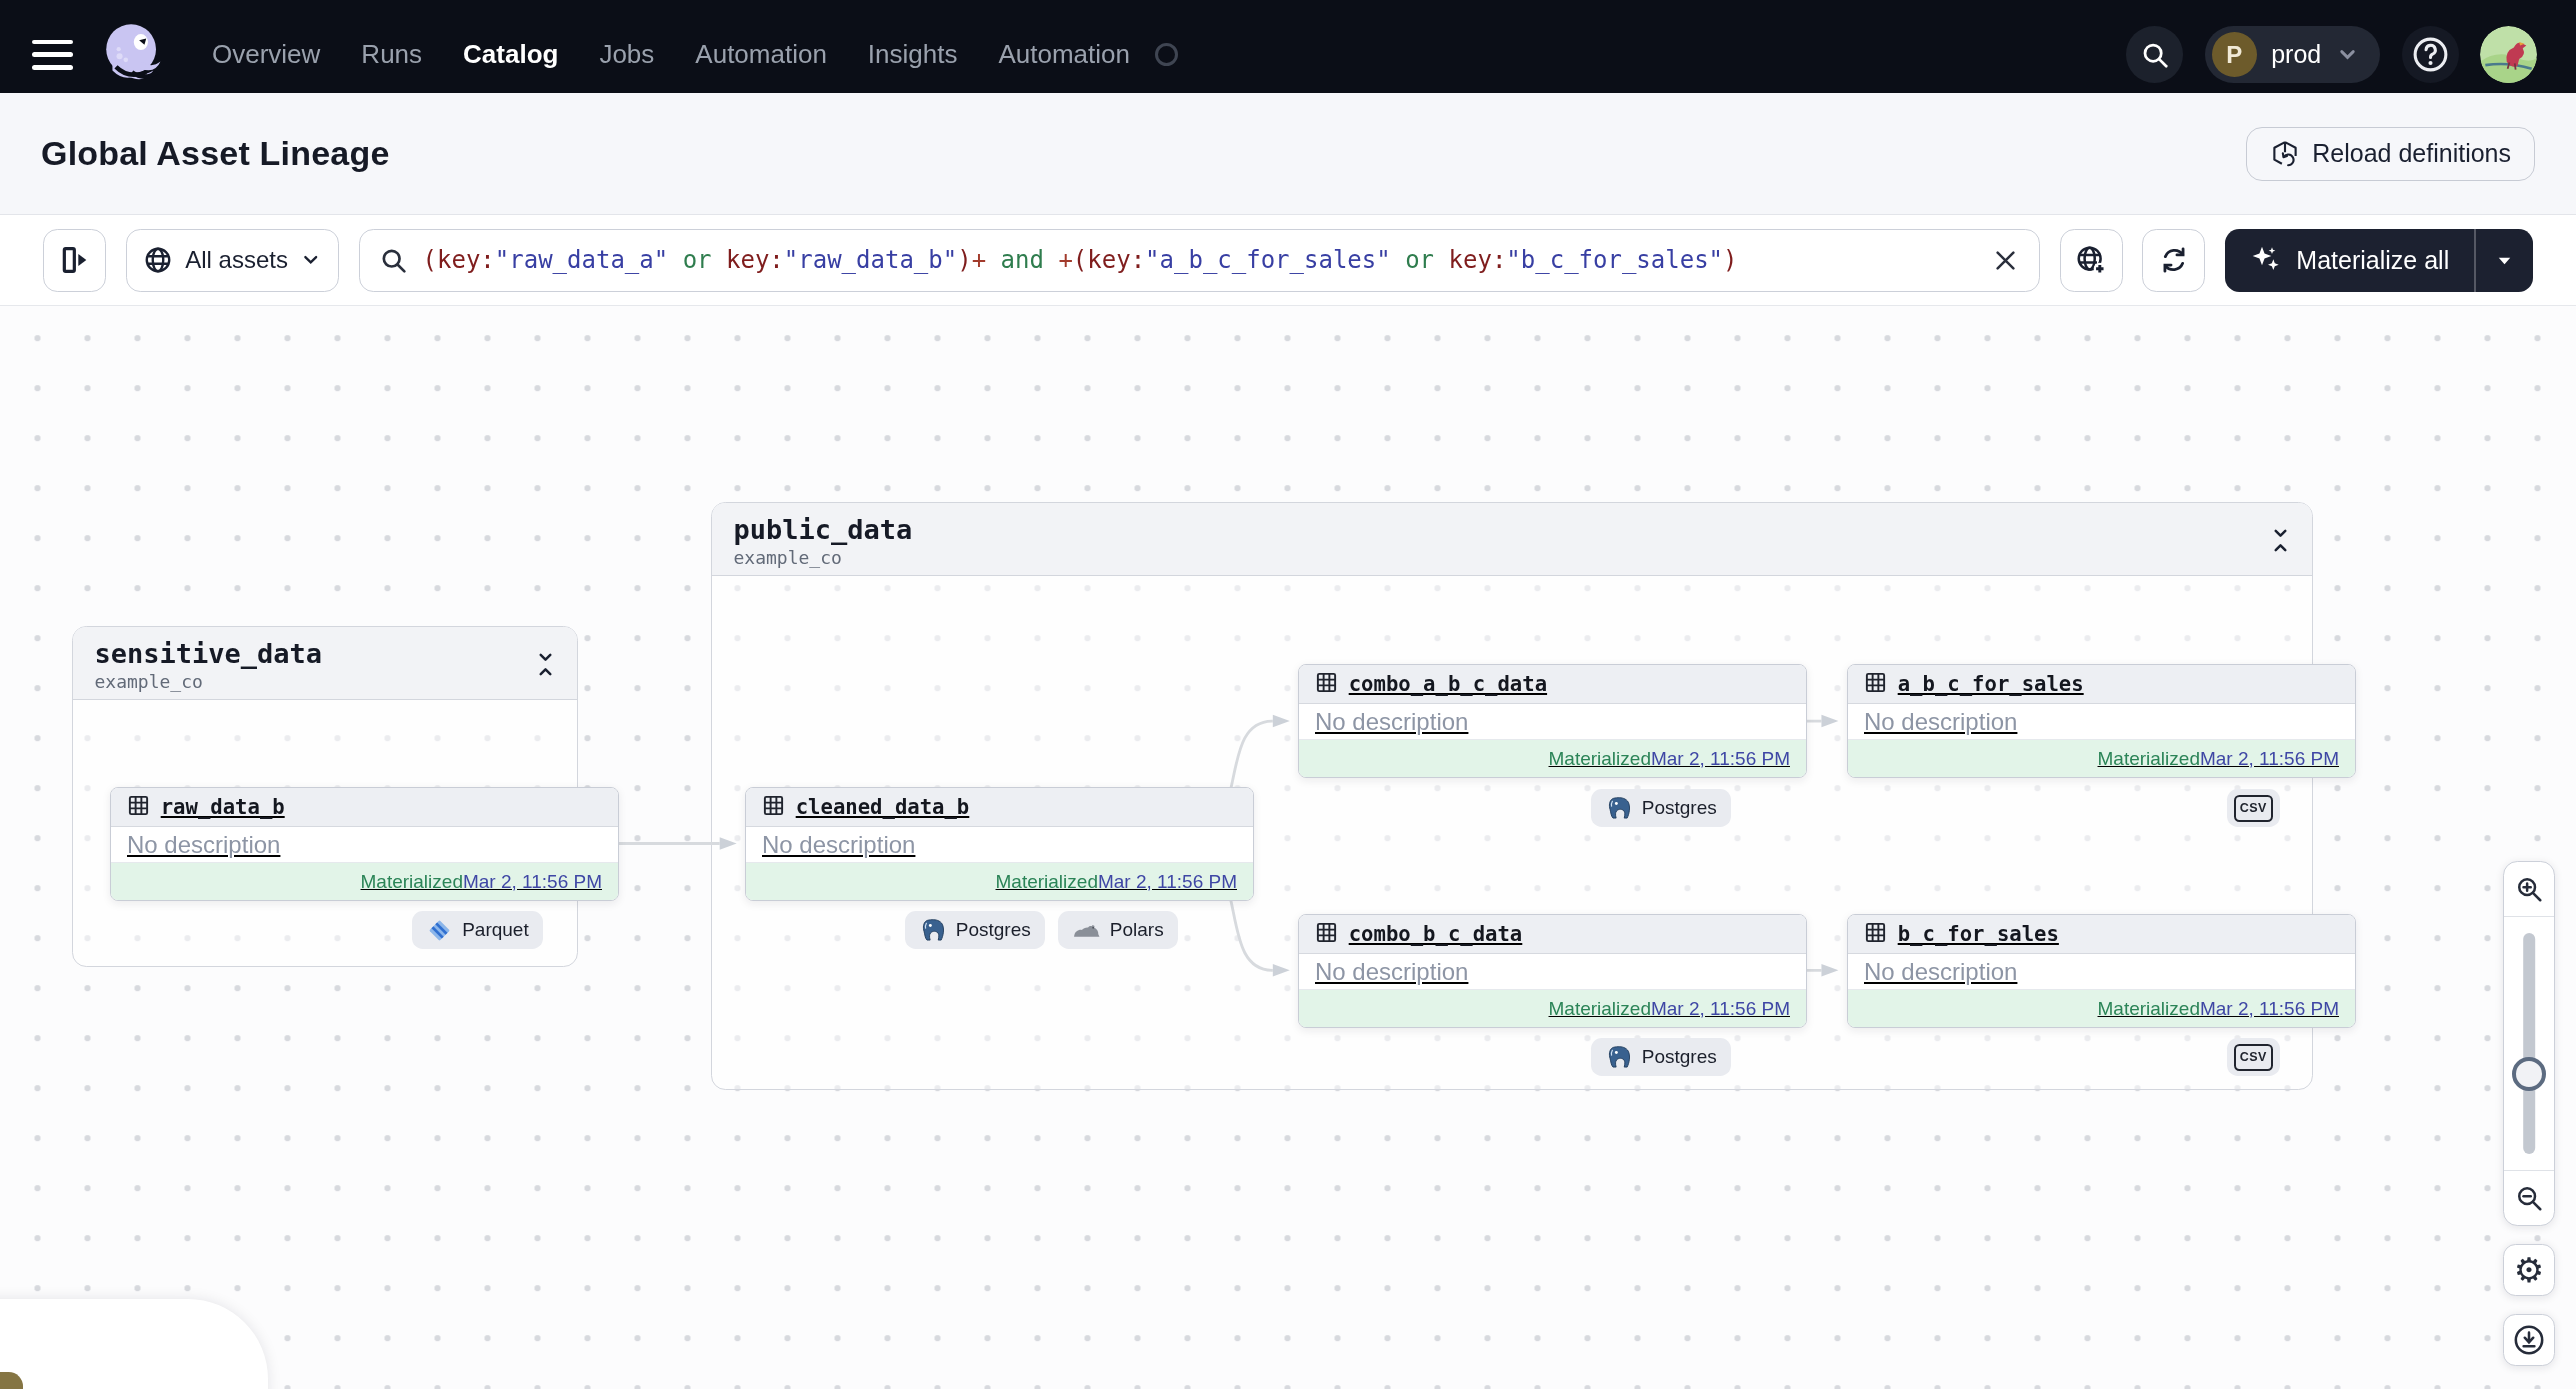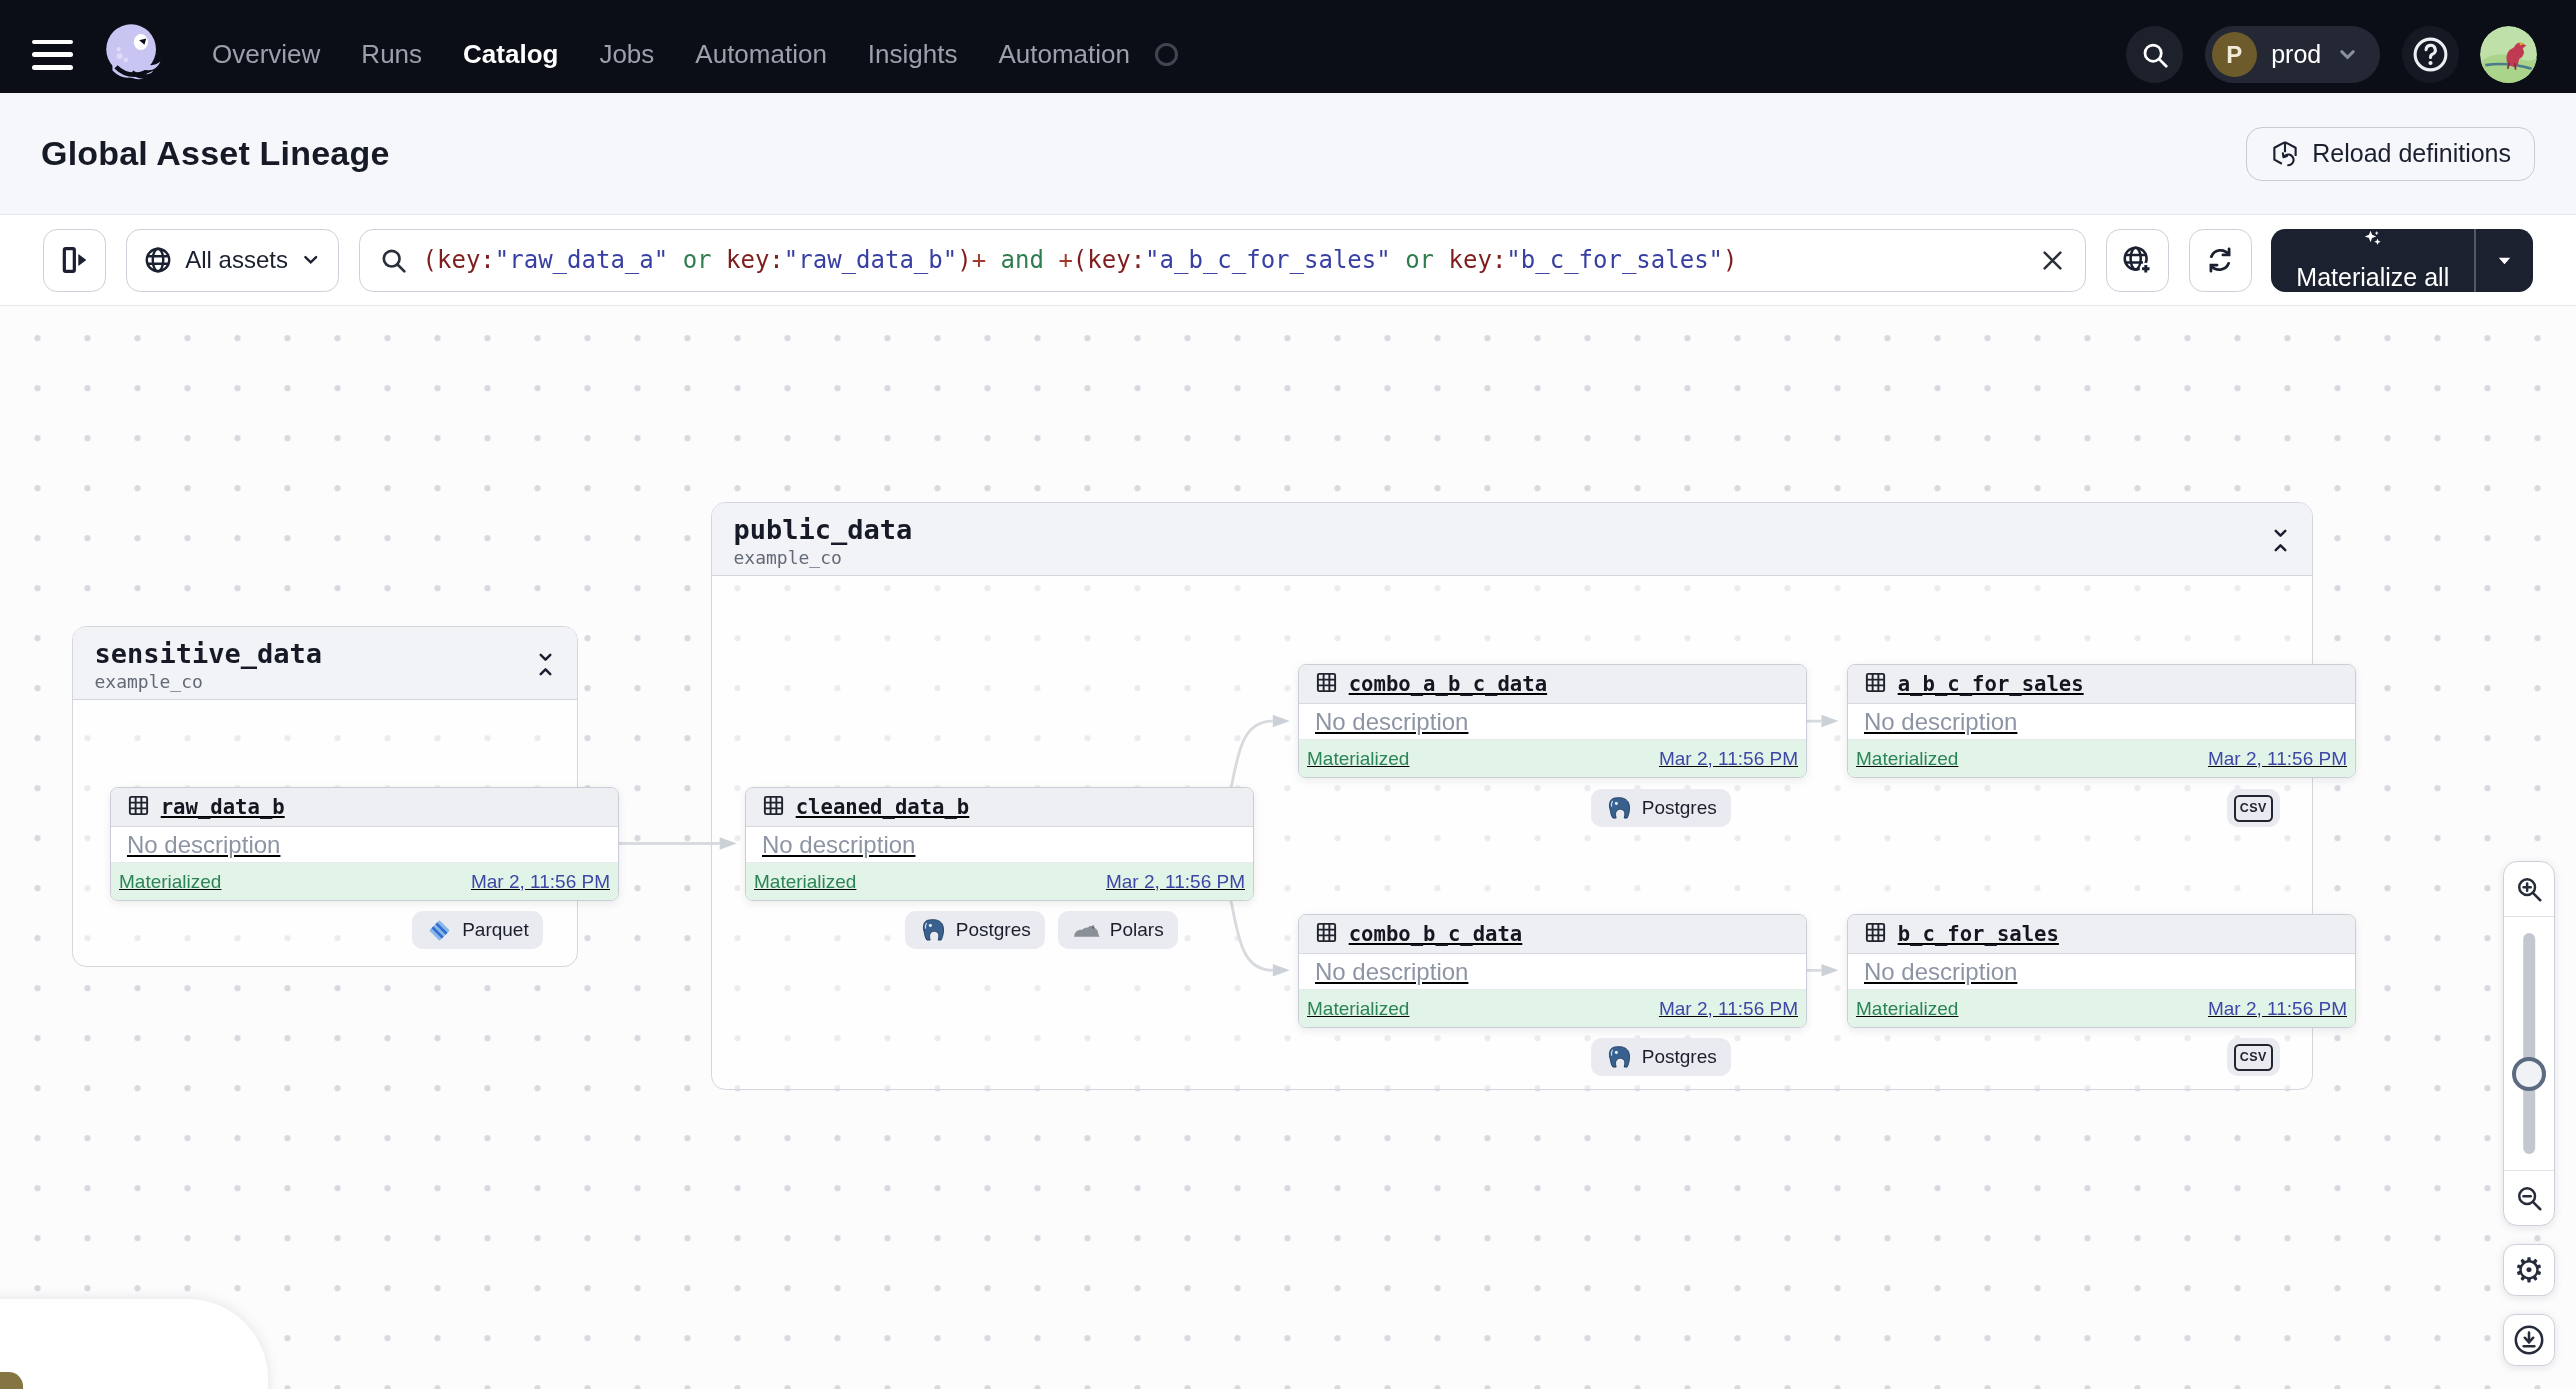--- a/index.html
+++ b/index.html
@@ -38,21 +38,21 @@
     border-bottom:1.8px solid #e6e8ec; display:flex; align-items:center; gap:19.7px; padding:0 43px; z-index:40; }
   .tool-btn { height:63px; min-width:63px; border:1.8px solid #ccd0d9; border-radius:14.3px; background:#fff;
     display:flex; align-items:center; justify-content:center; gap:12.5px; padding:0 16px; cursor:pointer; color:#1a2030;text-align:center; }
   .tool-btn.icon-only { padding:0; width:63px; }
   .tool-btn .lbl { font-size:24px; font-weight:500; color:#1a2030; }
   .search-field { flex:1; height:63px; border:1.8px solid #ccd0d9; border-radius:14.3px; background:#fff;
     display:flex; align-items:center; gap:14.3px; padding:0 19.7px; }
   .query { flex:1; font-size:24px; white-space:nowrap; overflow:hidden; }
   .tok-punct { color:#7f1d1d; } .tok-str { color:#383fa3; } .tok-op { color:#2f7d4e; } .tok-plus { color:#a23b2c; }
   .materialize { height:63px; border-radius:14.3px; background:#1c2130; display:flex; align-items:stretch; overflow:hidden; cursor:pointer; }
-  .materialize .main { display:flex; align-items:center; gap:14.3px; padding:0 25px;flex-direction:column; }
+  .materialize .main { display:flex; align-items:center; gap:14.3px; padding:0 25px; }
   .materialize .lbl { color:#ffffff; font-size:25px; font-weight:500; }
   .materialize .divider { width:1.8px; background:rgba(255,255,255,.25); }
   .materialize .caret { width:57px; display:flex; align-items:center; justify-content:center; }
 
   
   .canvas { position:absolute; top:306px; left:0; width:2576px; height:1083px; background:#fcfcfd;
     background-image:radial-gradient(#d7d9de 2.9px, transparent 3px); background-size:50px 50px; background-position:12.5px 7.2px; overflow:hidden; }
 
   .group-box { position:absolute; border:1.8px solid #d3d6dd; border-radius:14.3px; background:rgba(255,255,255,.5); z-index:1; }
   .group-header { background:#f2f3f6; border-bottom:1.8px solid #d3d6dd; border-radius:12.5px 12.5px 0 0;
@@ -61,21 +61,21 @@
   .group-sub { font-size:18px; color:#626a78; line-height:23px; }
   .group-collapse { position:absolute; top:19.7px; right:16px; width:32px; height:36px; cursor:pointer; display:flex; align-items:center; justify-content:center; }
 
   .edges-svg { position:absolute; top:0; left:0; z-index:2; pointer-events:none; }
 
   .node { position:absolute; width:509px; border:1.8px solid #c9cdd6; border-radius:8px; background:#fff;
     box-shadow:0 2.7px 9px rgba(20,24,40,.08); z-index:3; overflow:hidden; cursor:pointer;text-decoration:underline; }
   .node-header { height:39px; background:#edeff3; border-bottom:0.9px solid #d6d9df; display:flex; align-items:center; gap:10.7px; padding:0 16px; }
   .node-title { font-size:20.6px; font-weight:700; color:#14171f; }
   .node-desc { height:36px; display:flex; align-items:center; padding:0 16px; font-size:24px; color:#8d95a5; border-bottom:0.9px solid #e6e9ed; background:#fff; }
-  .node-status { height:37px; display:flex; align-items:center; justify-content:space-between; padding:0 8px; background:#e2f4e8; }
+  .node-status { height:37px; display:flex; align-items:center; justify-content:flex-end; padding:0 16px; background:#e2f4e8; }
   .node-status .mat { font-size:19px; color:#2b8457; }
   .node-status .ts { font-size:19px; color:#3f47a5; }
 
   .badge-row { position:absolute; display:flex; justify-content:flex-end; gap:12.5px; z-index:3; }
   .badge { height:38px; background:#e9ebf0; border-radius:10.7px; display:flex; align-items:center; gap:9px; padding:0 14.3px; cursor:default; }
   .badge .blbl { font-size:19px; font-weight:400; color:#1b1f2b; }
   .csv-box { width:39px; height:27px; border:2.7px solid #20242e; border-radius:5.4px; display:flex; align-items:center; justify-content:center;
     font-size:12.5px; font-weight:700; color:#20242e; letter-spacing:0.4px; }
 
   

